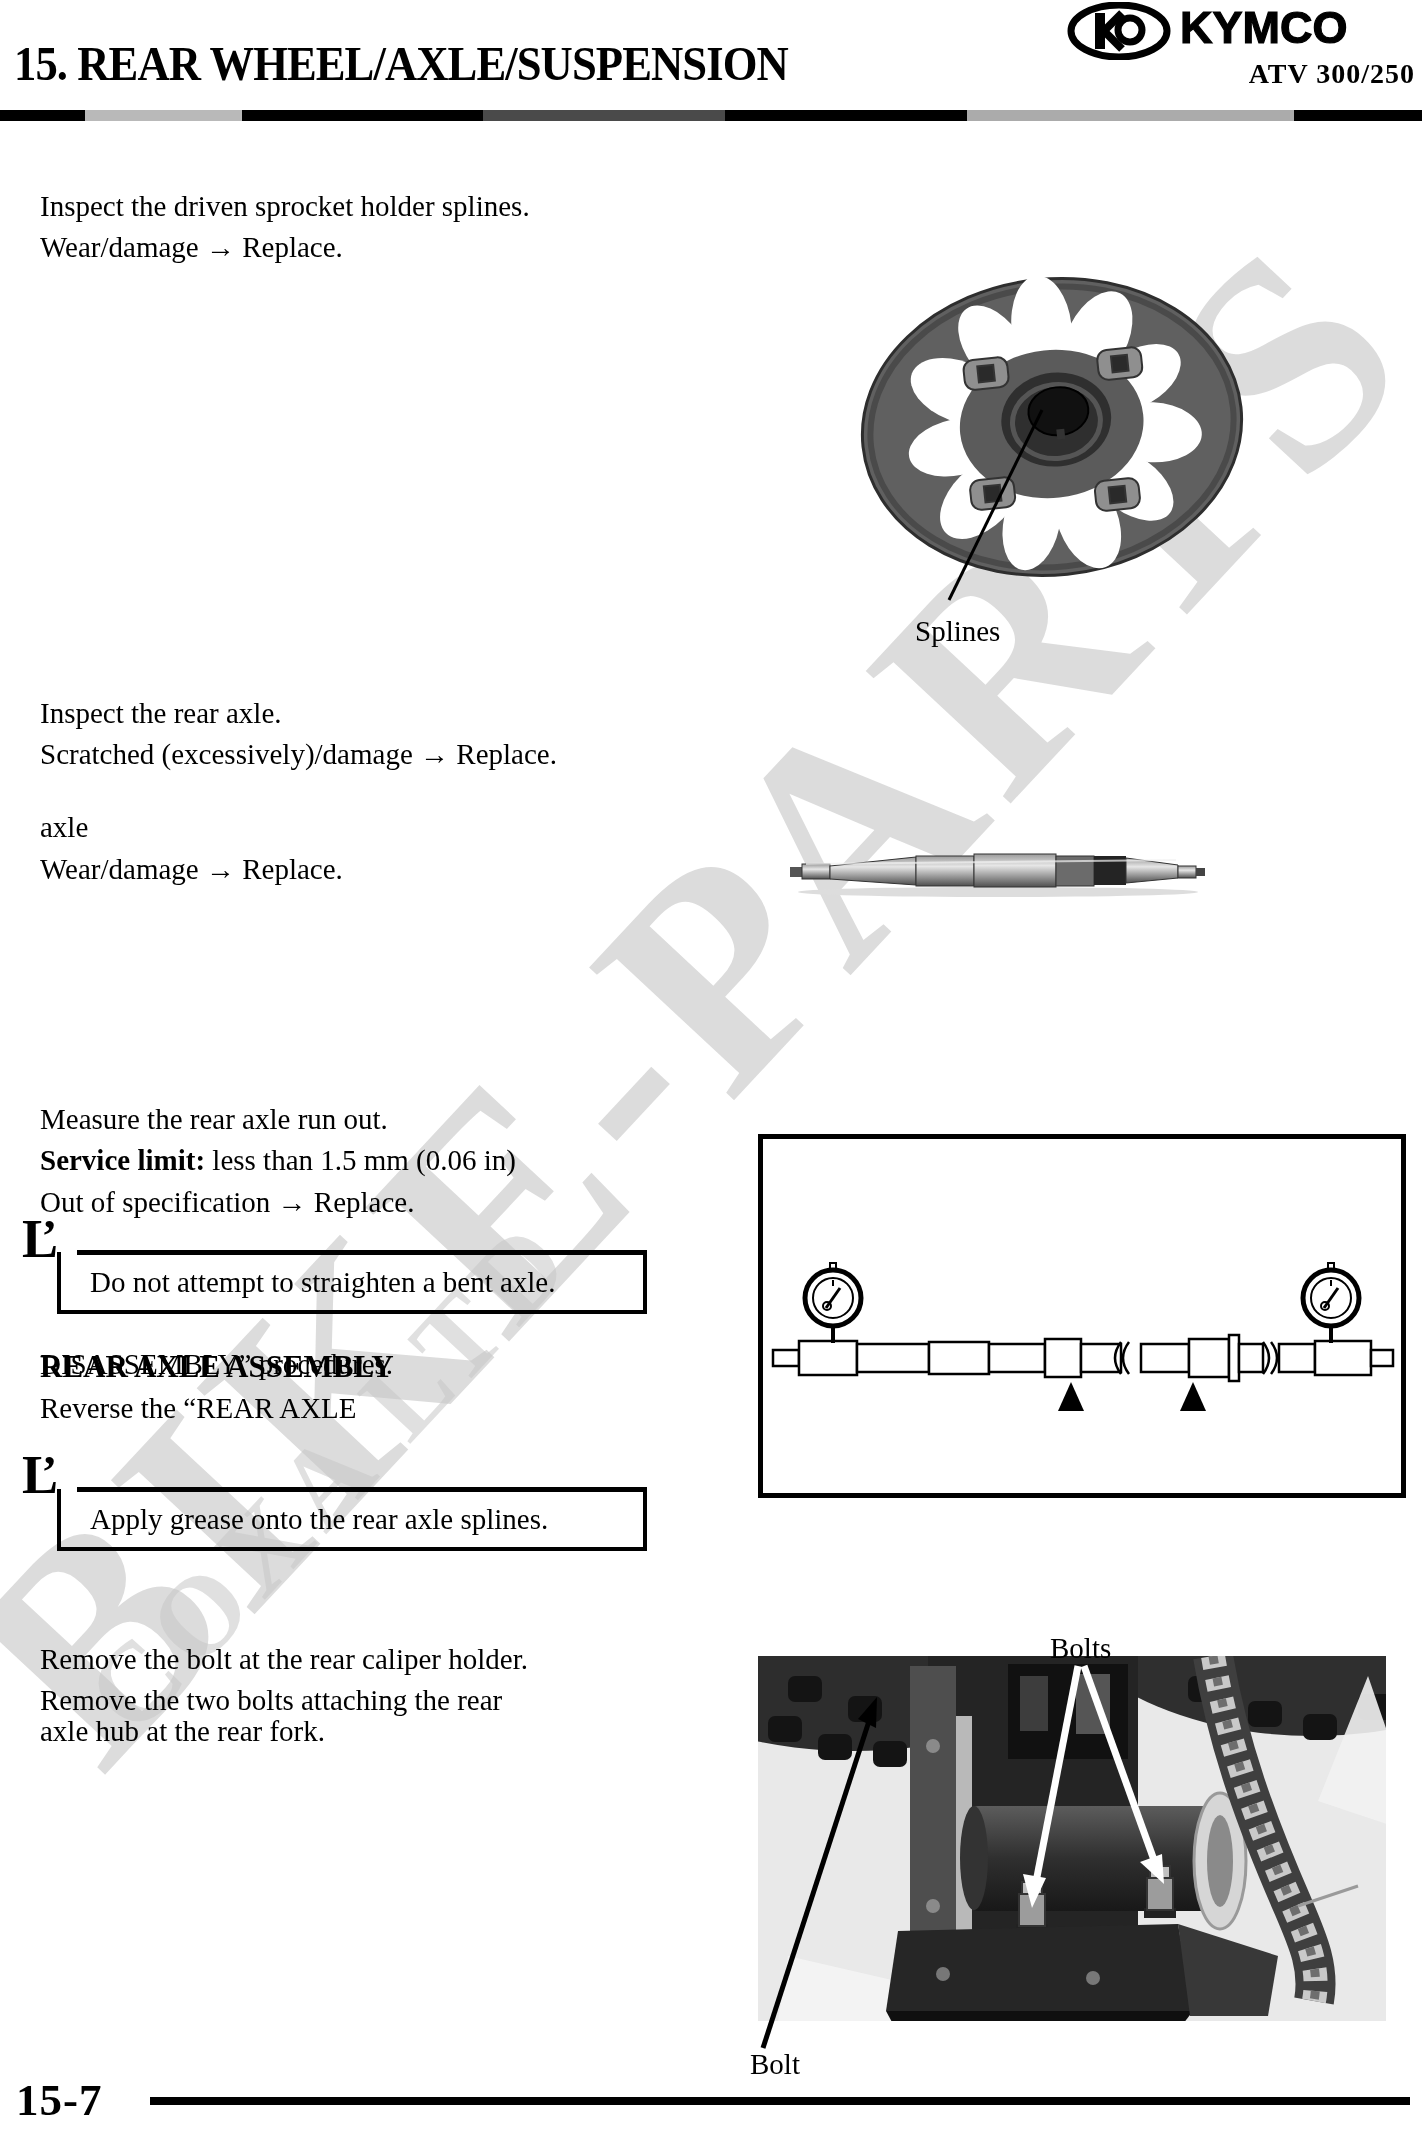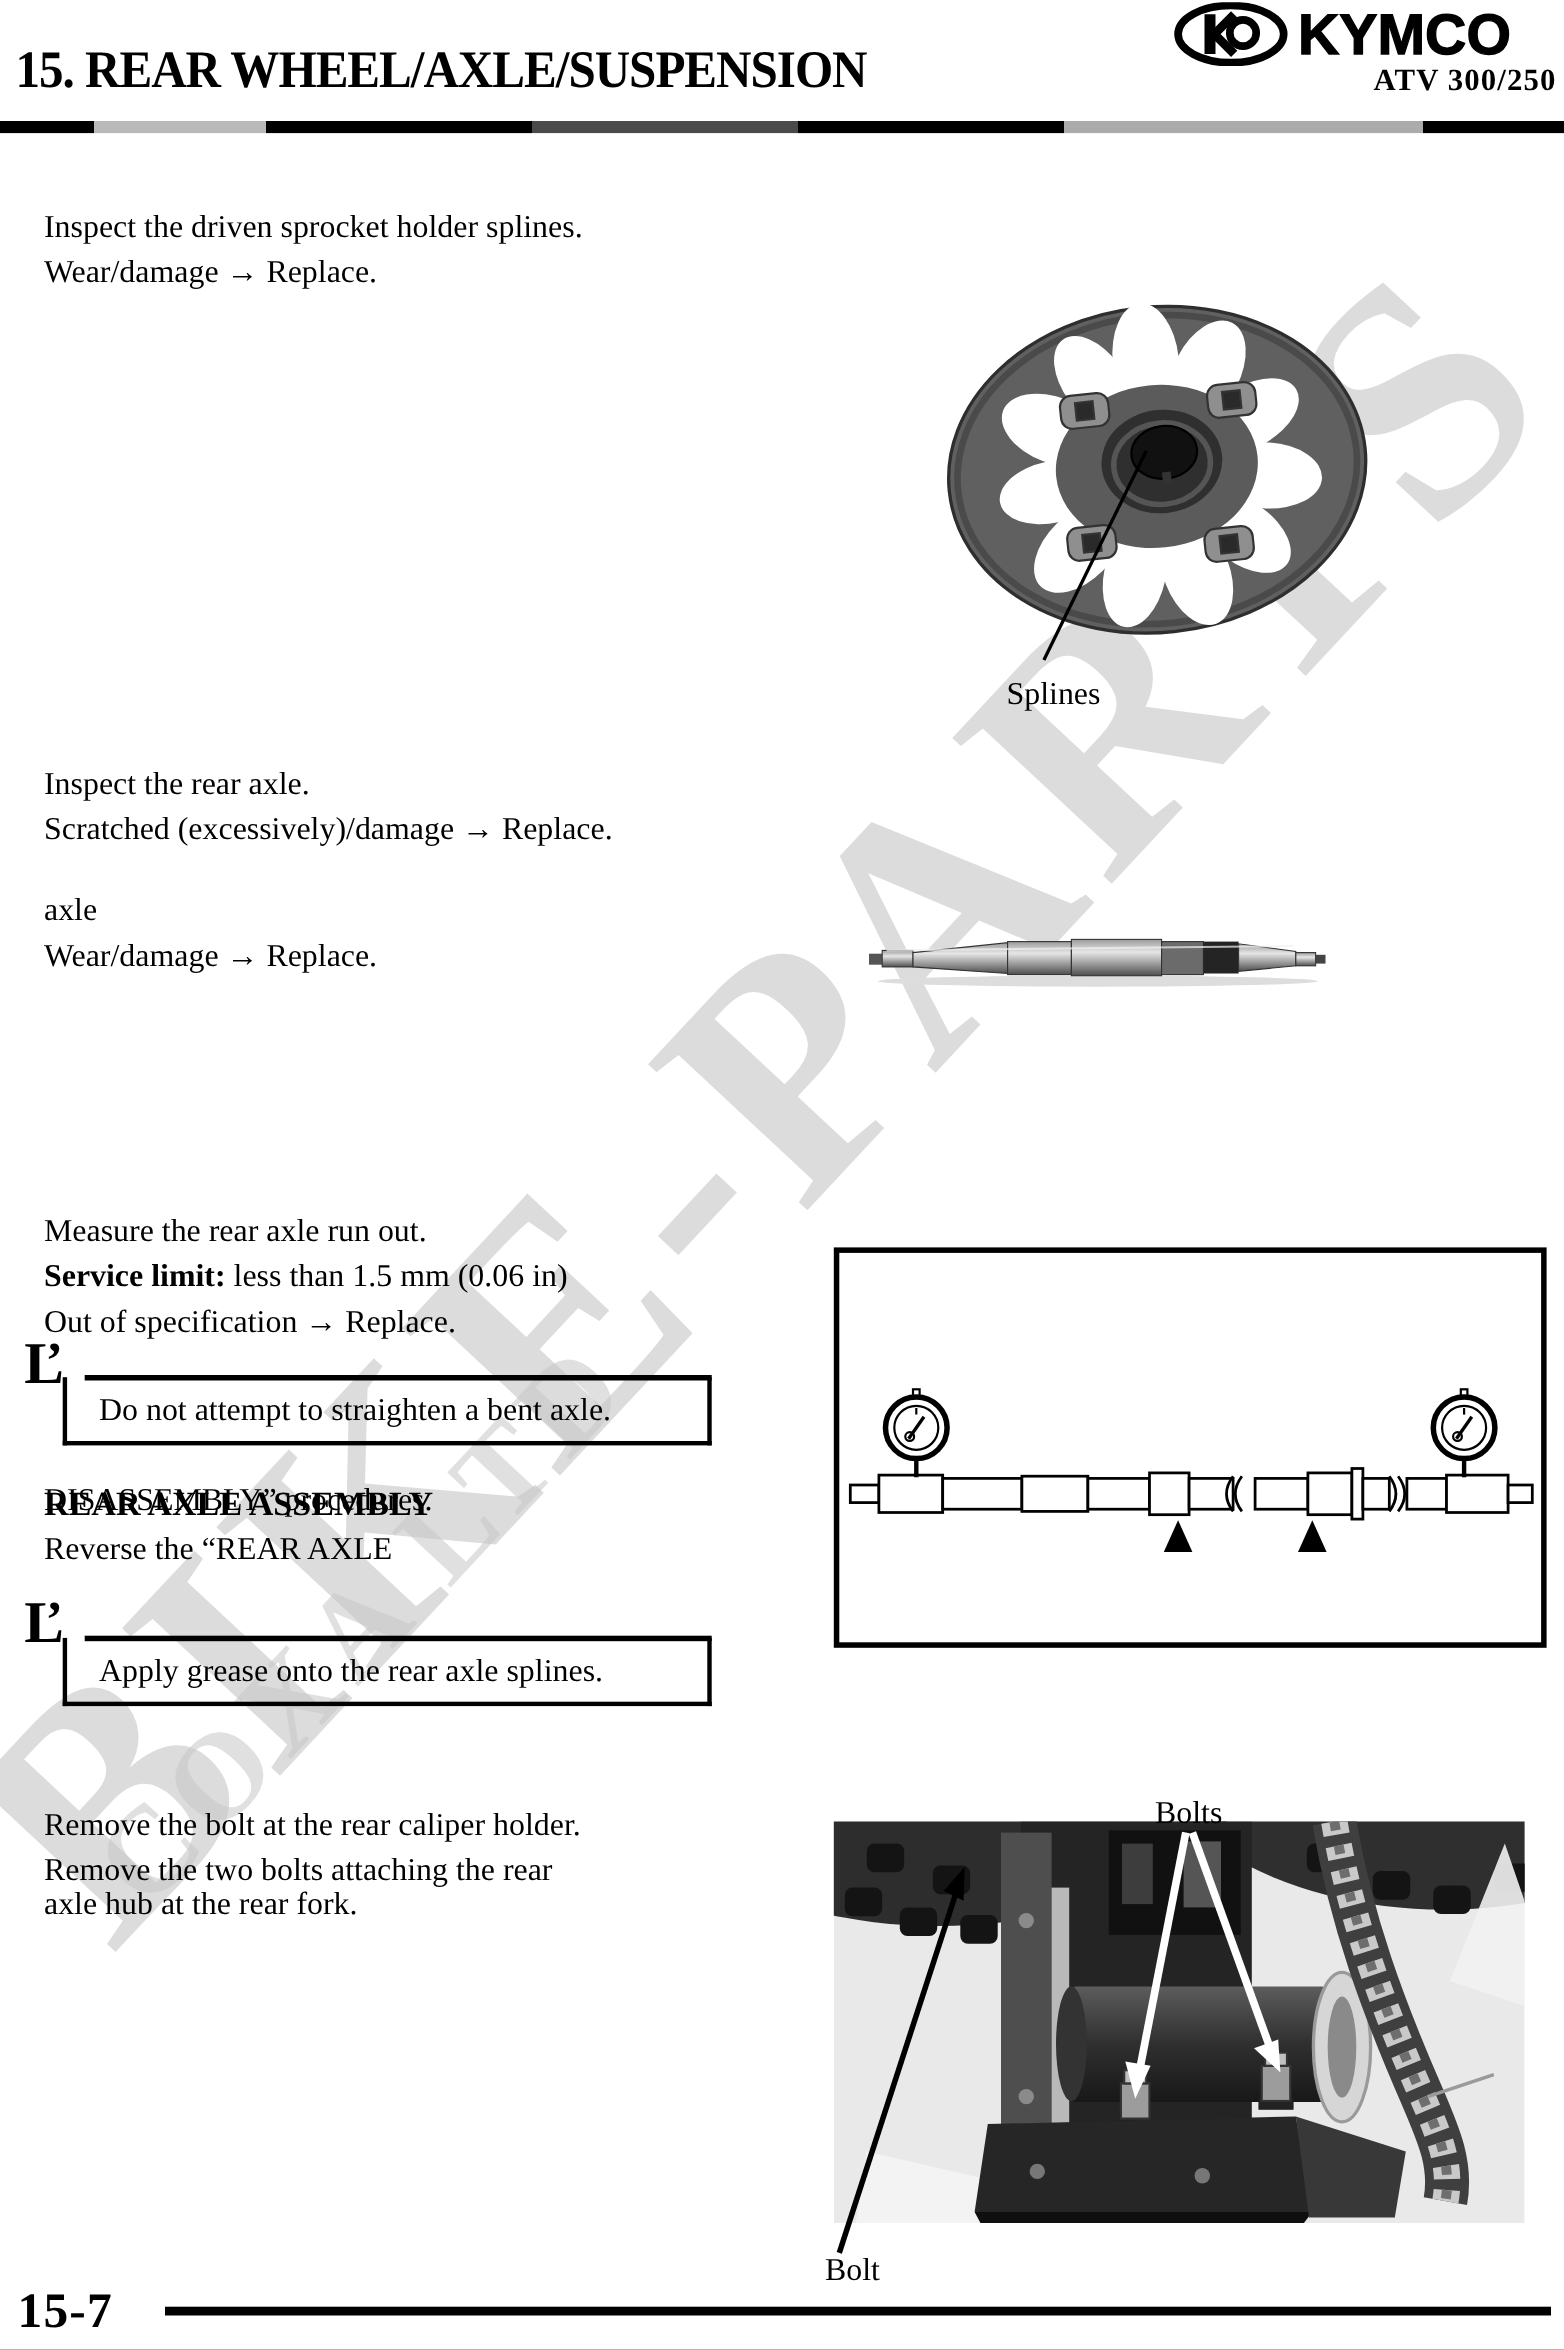--- a/index.html
+++ b/index.html
@@ -40,21 +40,21 @@
   .chapter-title{
     left:14px;top:36px;
     font-size:48px;font-weight:bold;
     letter-spacing:-1px;
     transform:scaleX(.93);transform-origin:left center;
     white-space:nowrap;
   }
   .brand{
     left:1180px;top:2px;
     font-family:"Liberation Sans", sans-serif;
-    font-weight:bold;font-size:52px;letter-spacing:0px;
+    font-weight:bold;font-size:45px;letter-spacing:0px;
     -webkit-text-stroke:1.2px #000;
   }
   .model{
     left:1183px;top:58px;width:232px;
     text-align:right;
     font-size:28px;font-weight:bold;letter-spacing:1px;
     white-space:nowrap;
   }
   .header-rule{
     left:0;top:110px;width:1422px;height:11px;

